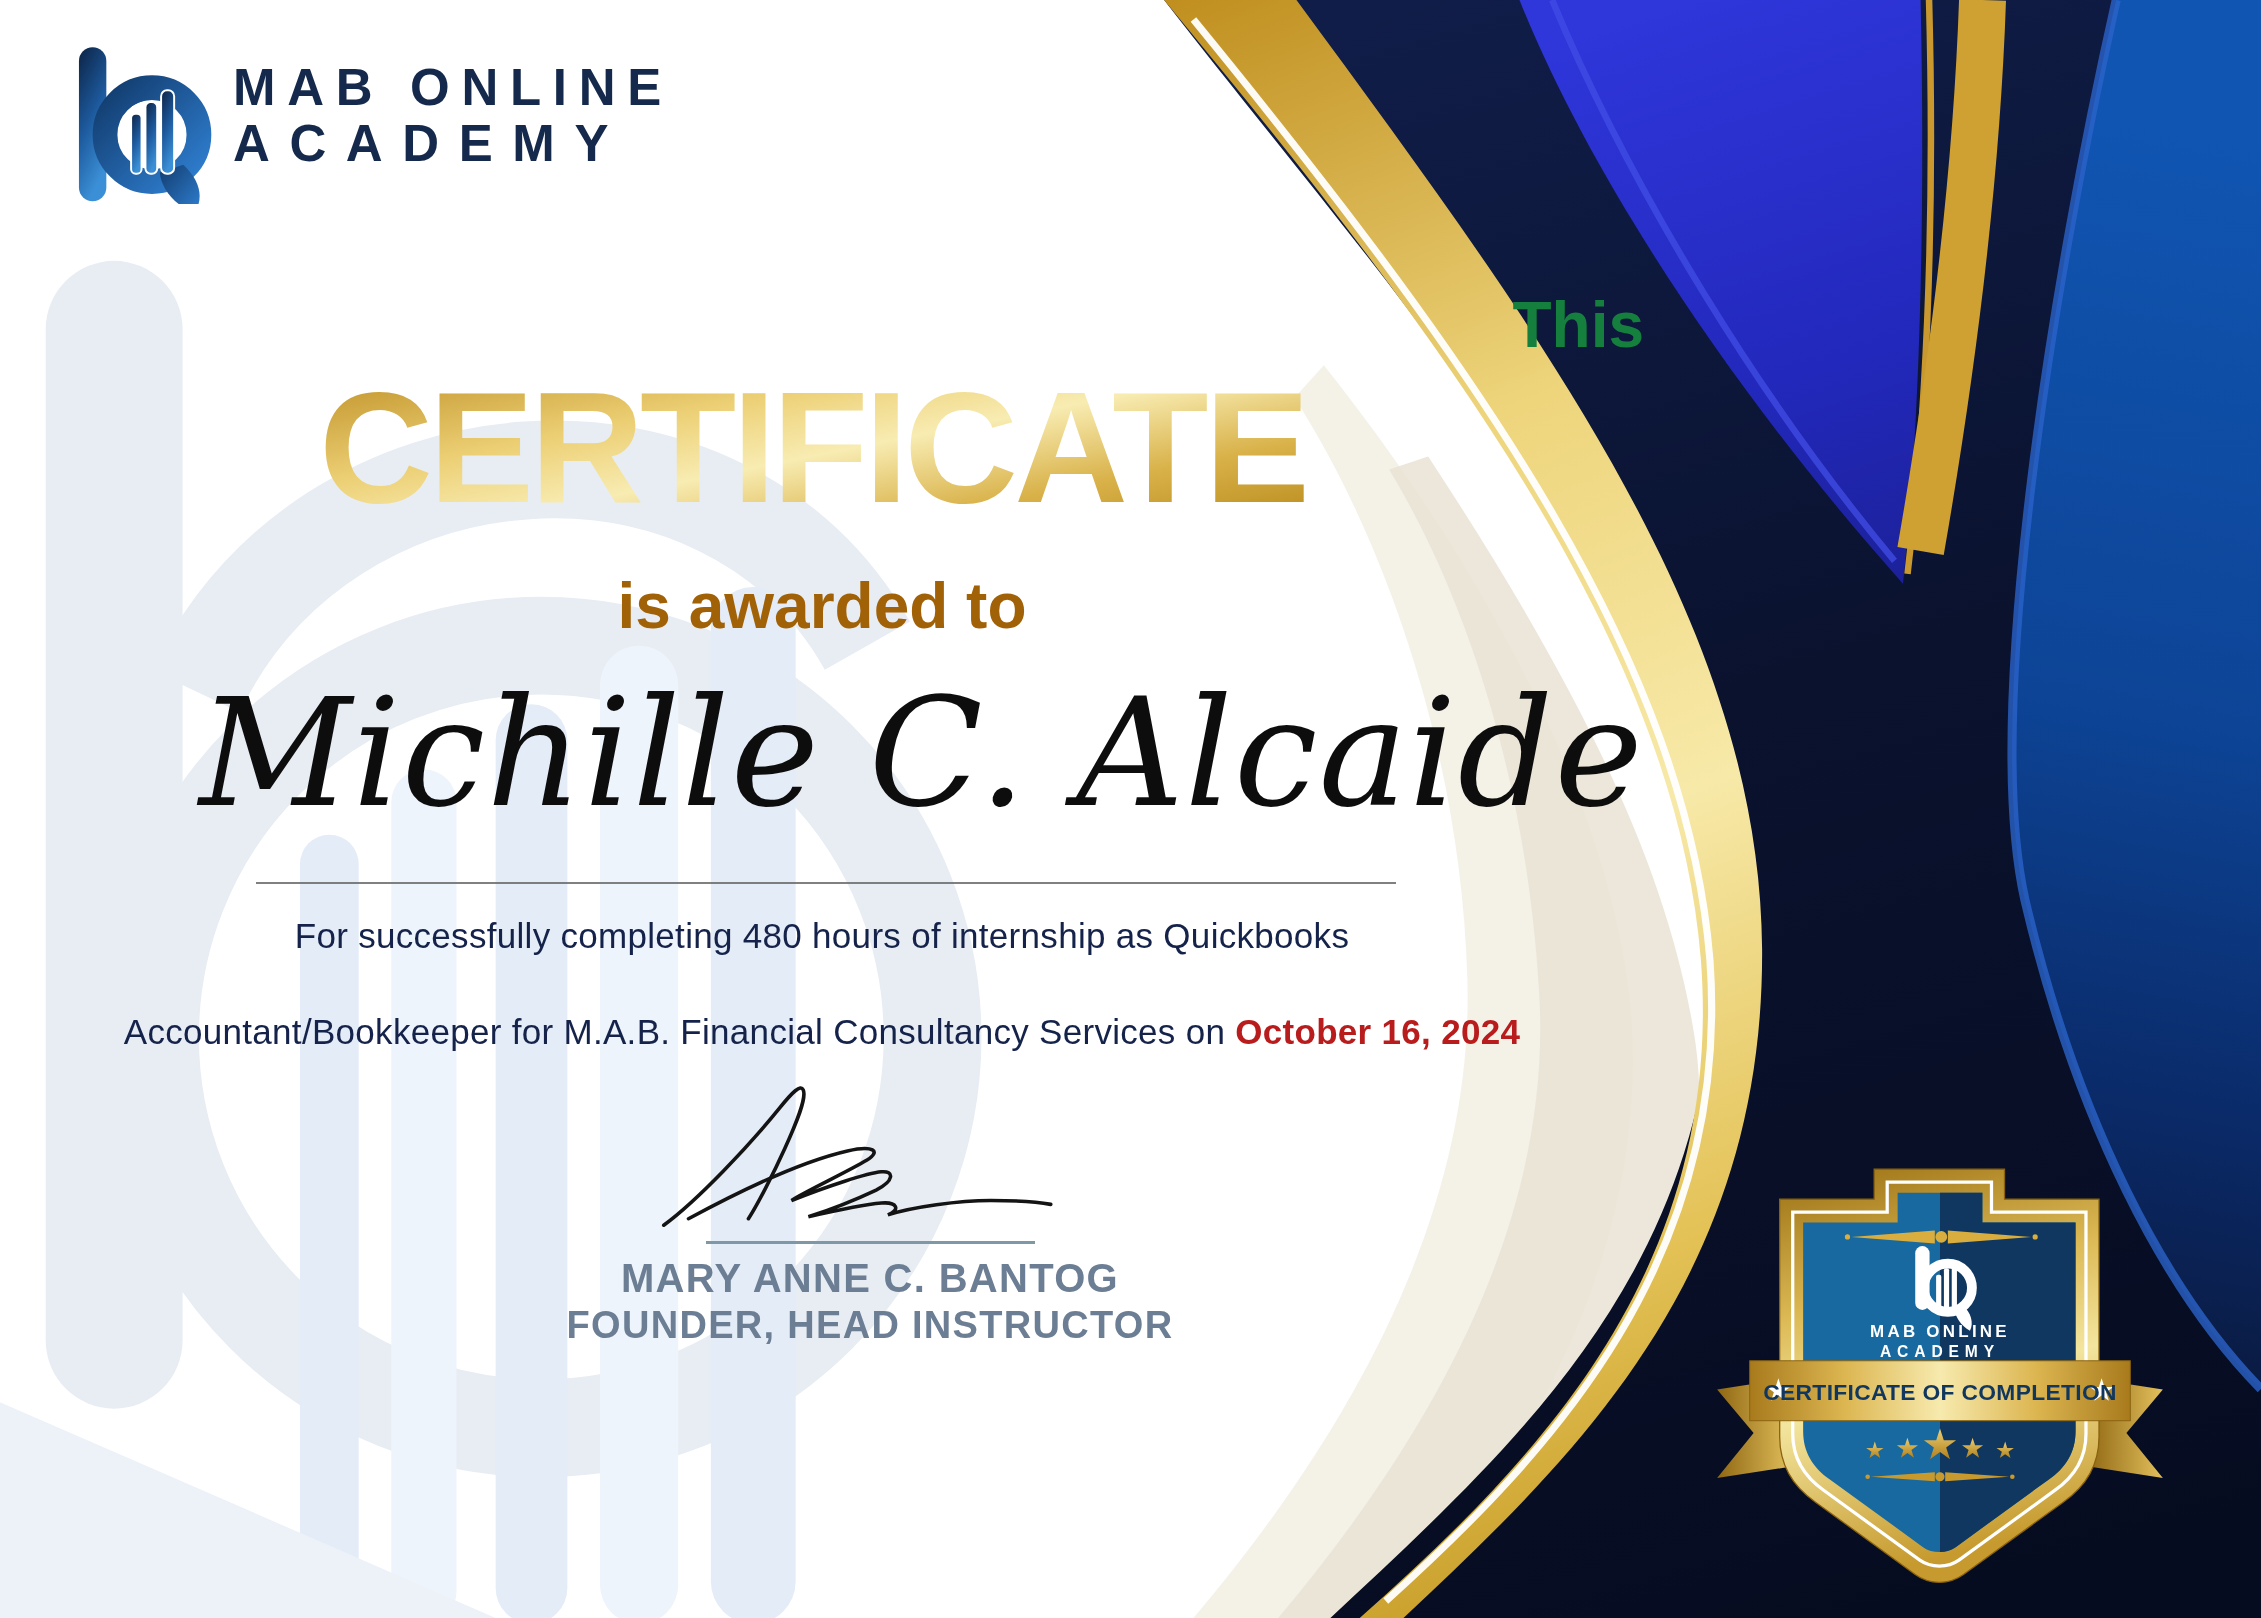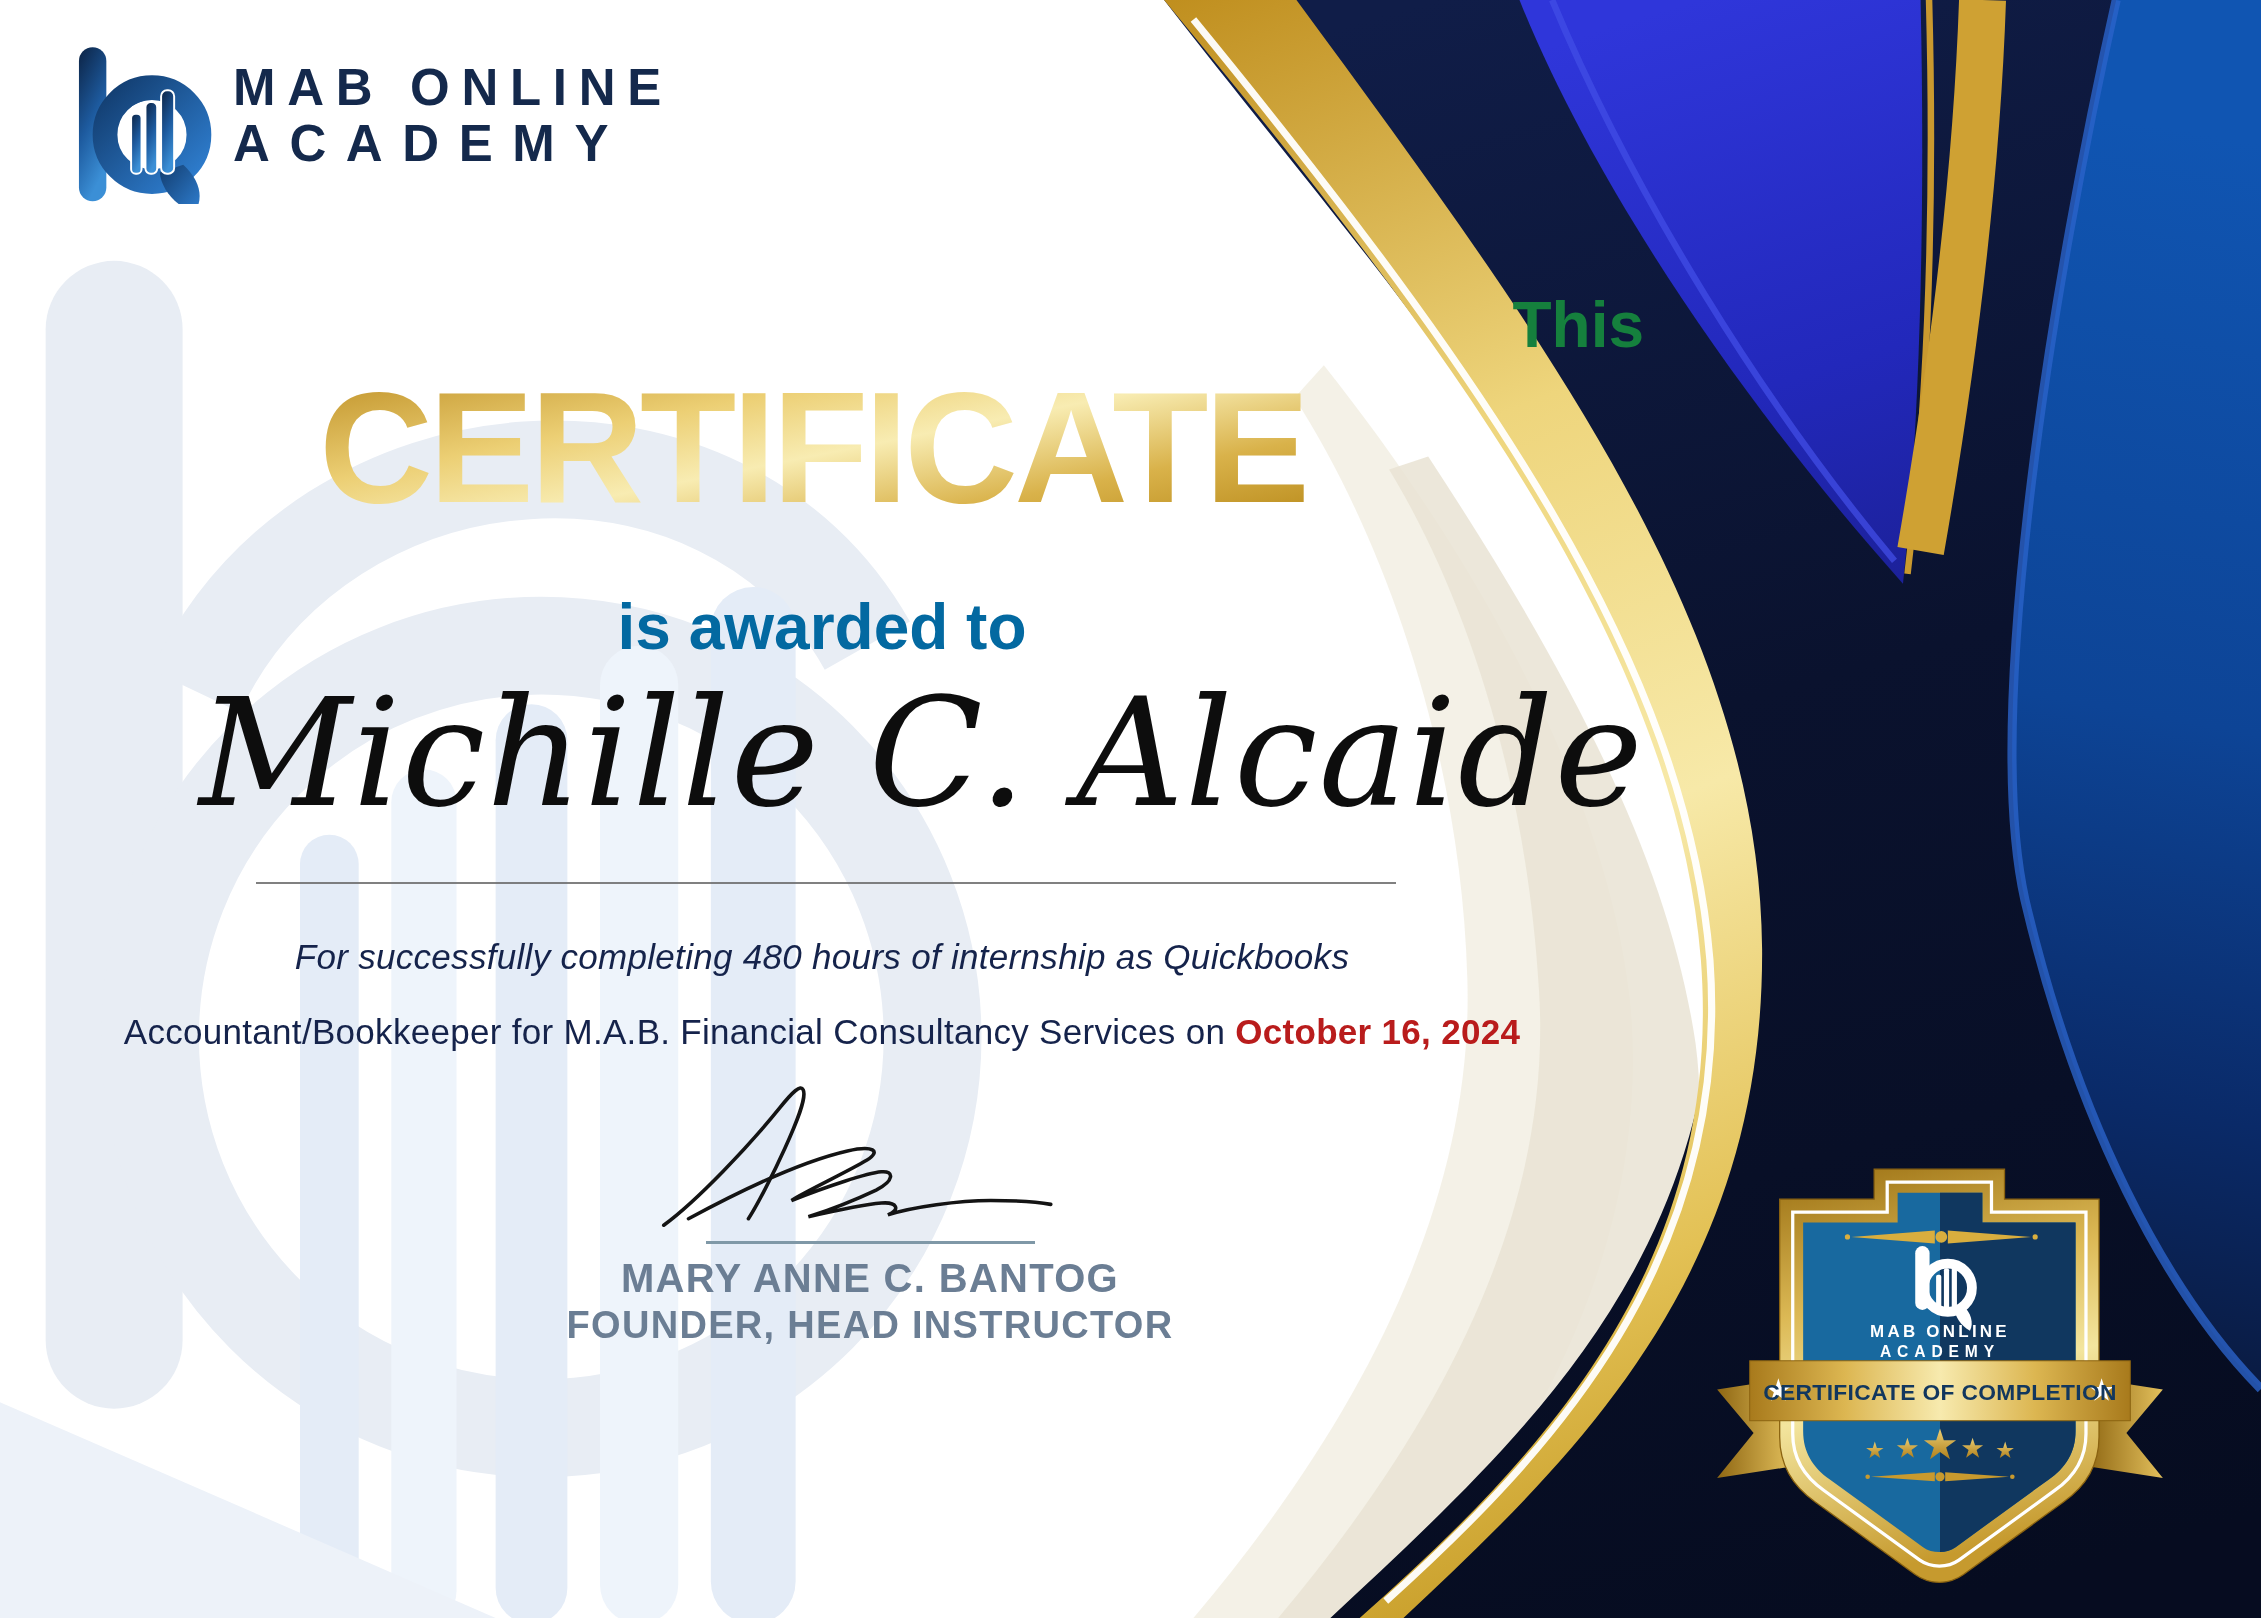--- a/index.html
+++ b/index.html
@@ -6,28 +6,28 @@
   body{
     width:2261px;height:1618px;position:relative;overflow:hidden;background:#ffffff;
     font-family:"Liberation Sans", sans-serif;
   }
   .abs{position:absolute;}
   .center-col{left:0;width:1644px;text-align:center;}
   .brand-text{color:#14294c;font-weight:800;line-height:56px;}
   .brand-line1{font-size:51px;letter-spacing:11.7px;}
   .brand-line2{font-size:51px;letter-spacing:19.6px;}
   .pre-title{top:288px;font-size:64px;font-weight:700;color:#15803d;text-align:right;}
-  .post-title{top:590px;font-size:64px;font-weight:700;color:#0369a1;}
+  .post-title{top:569px;font-size:64px;font-weight:700;color:#a16207;}
   .recipient-name{
     top:667px;font-family:"DejaVu Serif", serif;font-style:italic;
     font-size:149px;color:#0d0d0d;font-weight:400;letter-spacing:1.3px;text-align:right;
   }
   .name-underline{left:256px;top:882px;width:1140px;height:2px;background:#6a6a6a;opacity:.85;}
   .body-line{font-size:35px;color:#15234b;font-weight:500;letter-spacing:0.3px;}
-  .body-line1{top:937px;font-style:italic;}
+  .body-line1{top:916px;}
   .body-line2{top:1012px;}
   .body-date{color:#b91c1c;font-weight:700;}
   .sig-line{left:706px;top:1241px;width:329px;height:3.3px;background:#7f98a7;}
   .signer-col{left:544px;width:652px;text-align:center;color:#6b7e94;font-weight:700;}
   .signer-name{top:1256px;font-size:40px;letter-spacing:1.3px;}
   .signer-role{top:1304px;font-size:38px;letter-spacing:1.3px;}
 </style>
 </head>
 <body>
 

